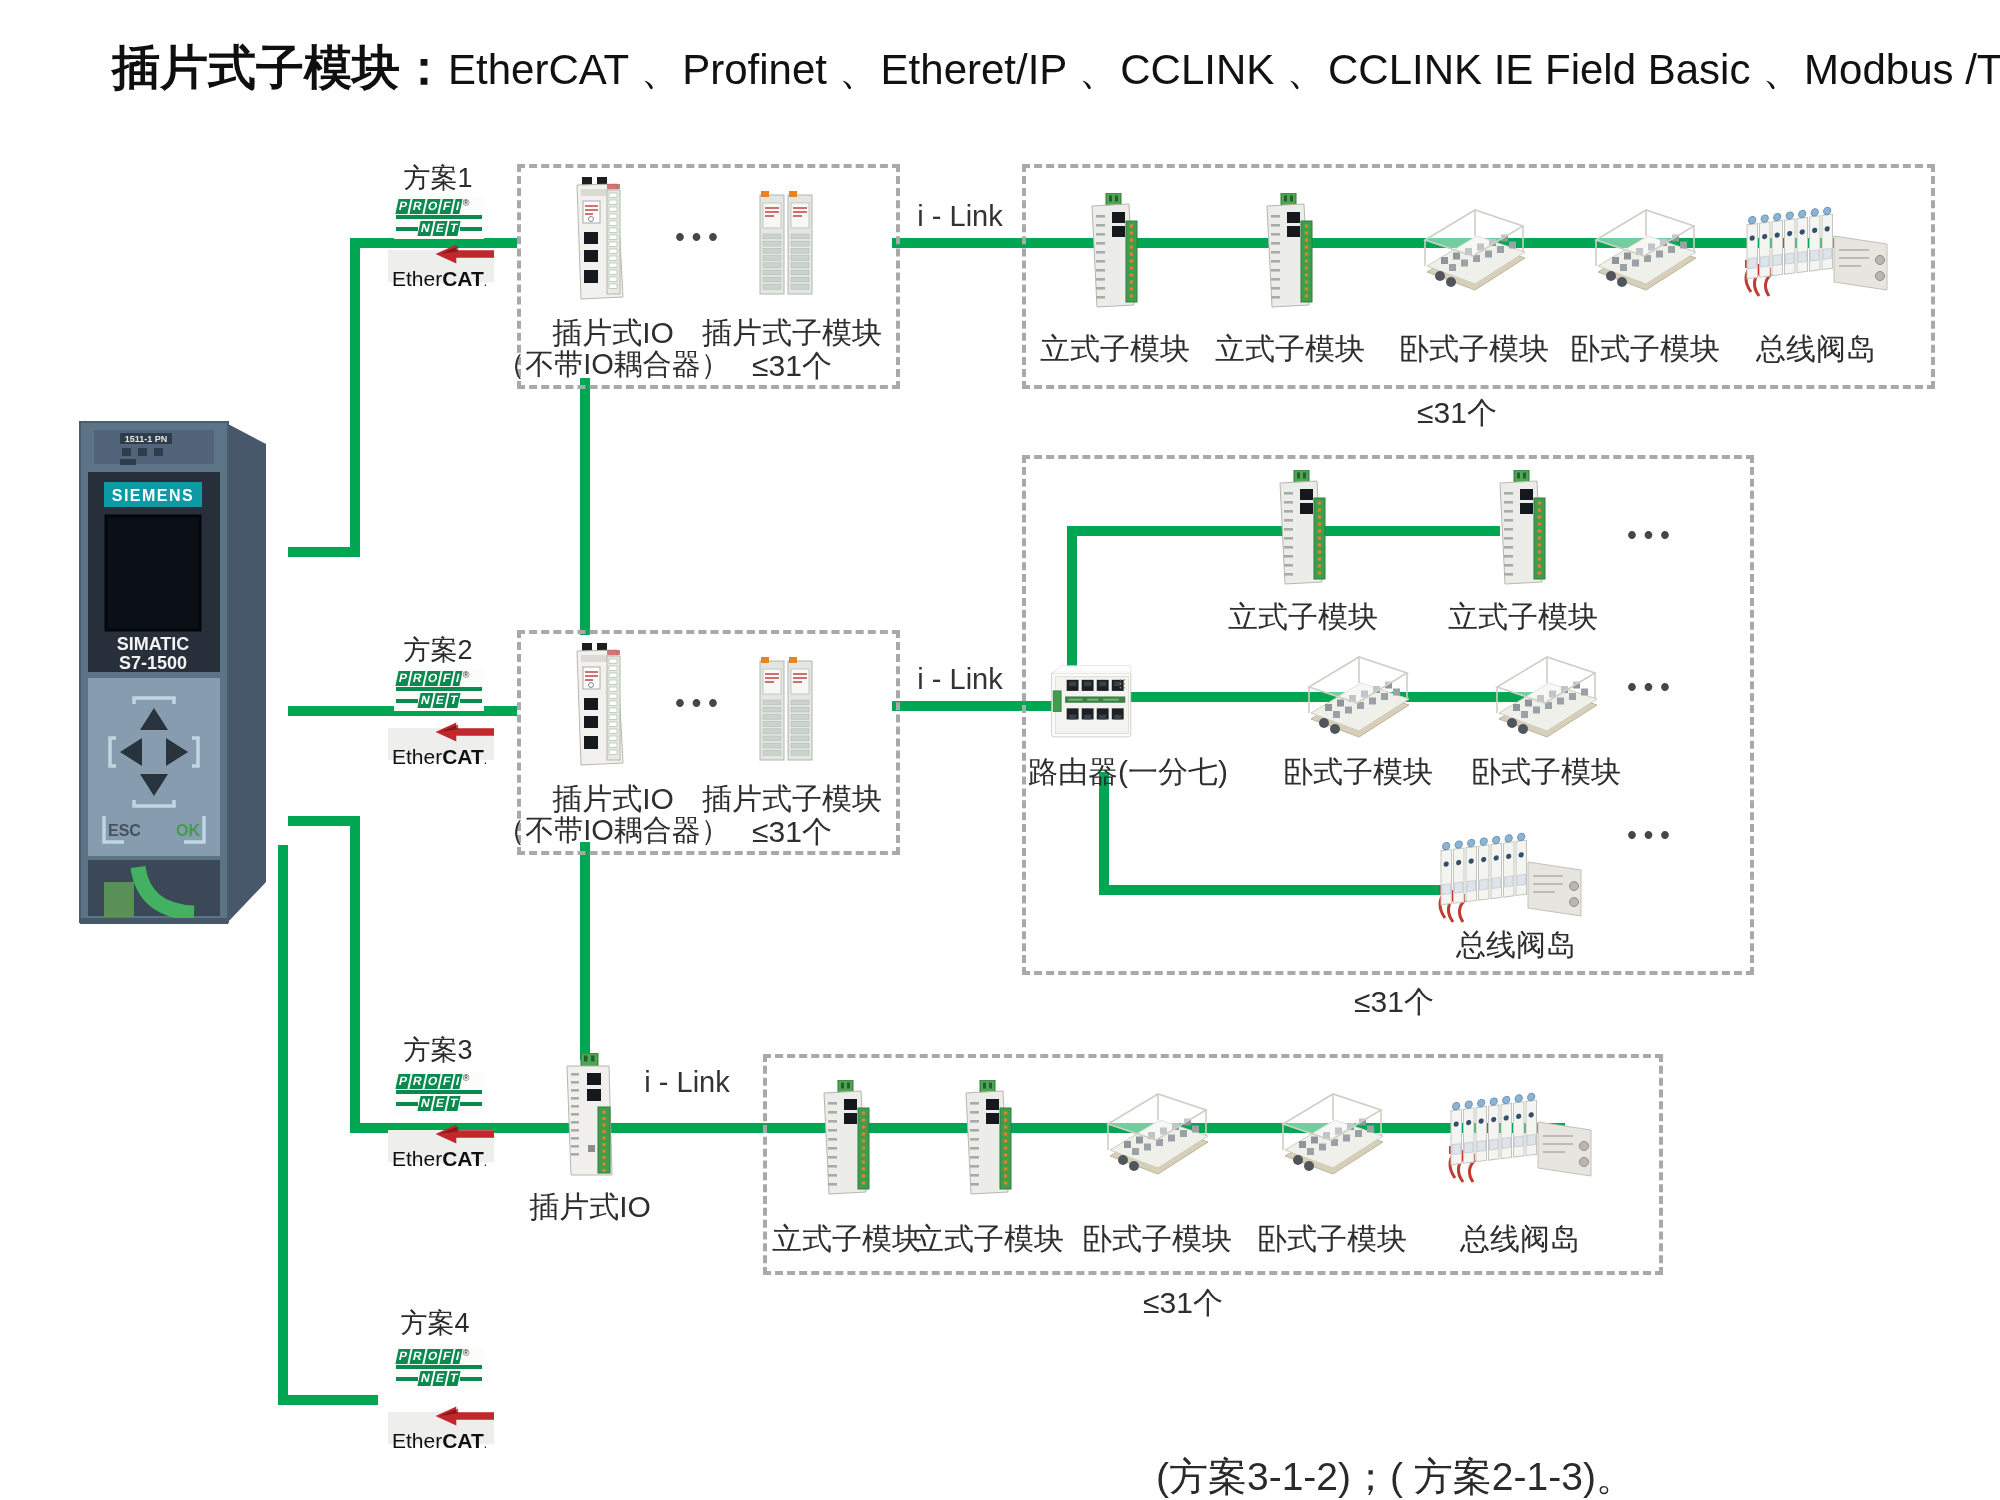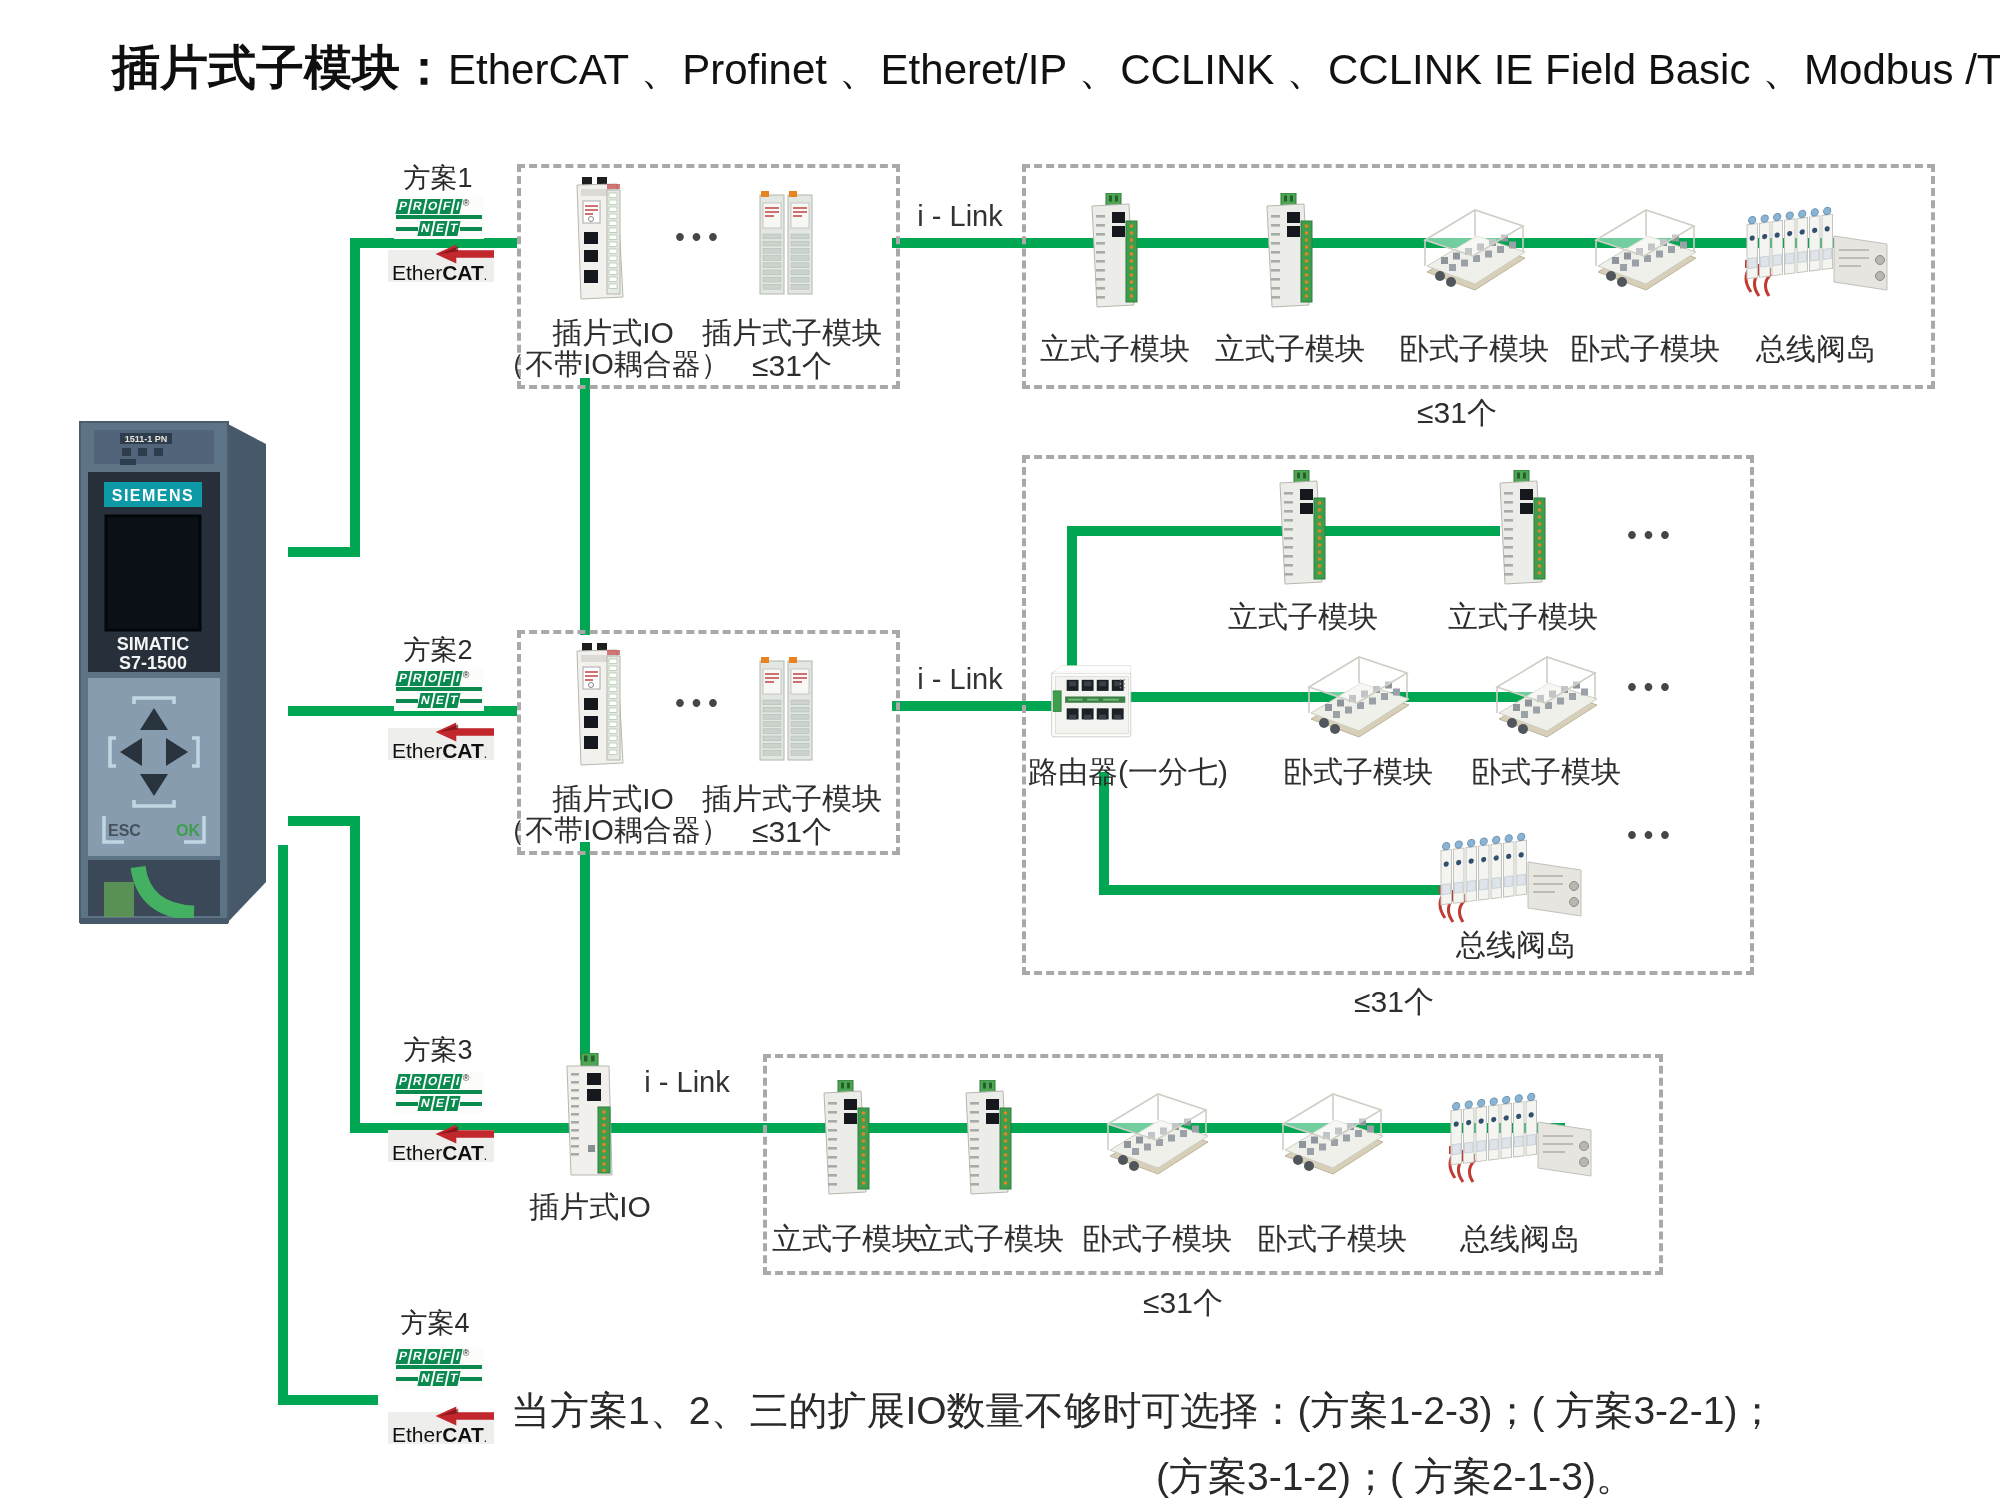--- a/index.html
+++ b/index.html
@@ -28,21 +28,21 @@
   .profinet{position:absolute;width:86px;background:#fcfdfb;padding:2px 2px 3px 2px;}
   .pn-r1{display:flex;align-items:center;justify-content:flex-start;border-bottom:4px solid var(--pngreen,#0b8a50);padding-bottom:1px;}
   .pn-r2{display:flex;align-items:center;margin-top:2px;}
   .pn-row{display:inline-flex;}
   .pn-tile{display:inline-block;background:var(--pngreen,#0b8a50);color:#fff;font-weight:bold;
            font-size:12px;line-height:15px;padding:0 2px;margin:0 1px;transform:skewX(-12deg);}
   .pn-reg{font-size:9px;color:#222;align-self:flex-start;line-height:8px;}
   .pn-bar{flex:1;height:4px;background:var(--pngreen,#0b8a50);}
   
   .ethercat{position:absolute;width:106px;height:32px;background:#eeeeec;box-sizing:border-box;
-            padding:10px 4px;font-size:21px;color:#101010;line-height:26px;white-space:nowrap;}
+            padding:16px 4px;font-size:21px;color:#101010;line-height:26px;white-space:nowrap;}
   .ec-bold{font-weight:800;}
   .ec-dot{font-size:12px;}
   .ec-arrow{position:absolute;right:0px;top:-7px;width:66px;height:22px;}
   .device{position:absolute;}
   .device svg{width:100%;height:100%;display:block;}
 </style>
 </head>
 <body>
 
 <div id="canvas">
@@ -916,16 +916,15 @@
         <circle cx="143" cy="76" r="4.5" fill="#B9B7B0" stroke="#8F8D86"></circle>
   </svg>
     </div>
   <div class="lbl" style="left:847px;top:1222px;">立式子模块</div>
   <div class="lbl" style="left:989px;top:1222px;">立式子模块</div>
   <div class="lbl" style="left:1157px;top:1222px;">卧式子模块</div>
   <div class="lbl" style="left:1332px;top:1222px;">卧式子模块</div>
   <div class="lbl" style="left:1520px;top:1222px;">总线阀岛</div>
   <div class="lbl" style="left:1183px;top:1286px;">≤31个</div>
 
-  <div class="note" style="left:511px;top:1384px;">当方案1、2、三的扩展IO数量不够时可选择：(方案1-2-3)；( 方案3-2-1)；</div>
   <div class="note" style="left:1156px;top:1450px;">(方案3-1-2)；( 方案2-1-3)。</div>
 
 </div>
 
 </body></html>

